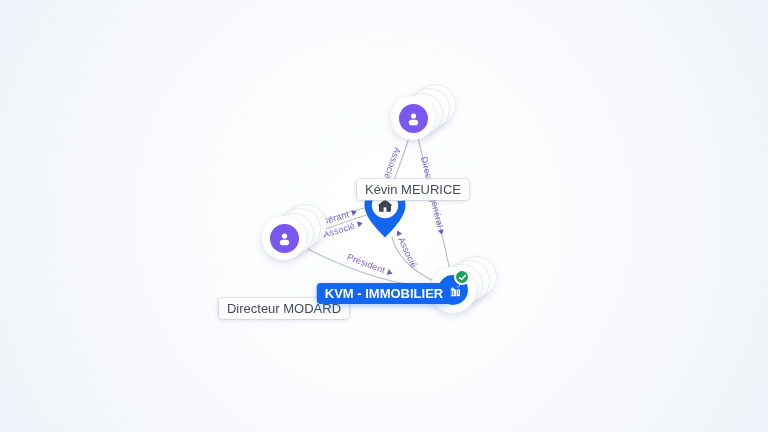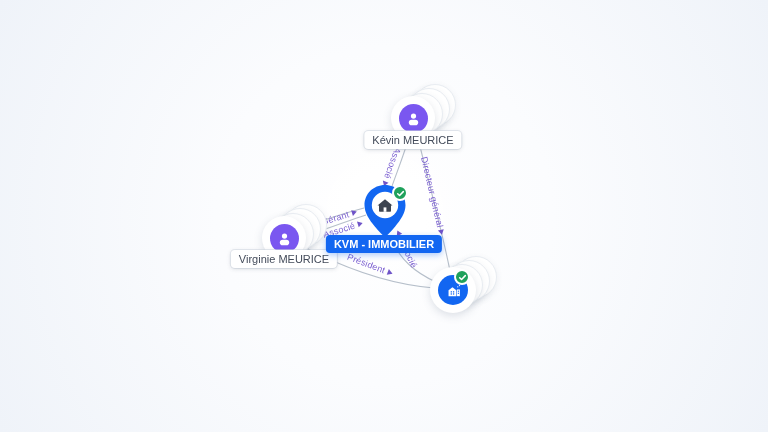--- a/index.html
+++ b/index.html
@@ -41,22 +41,23 @@
   .iconc.blue{background:#1266f1;}
   .badge{
     position:absolute;width:16px;height:16px;border-radius:50%;
     background:#1fa15b;border:2px solid #ffffff;box-sizing:border-box;
     display:flex;align-items:center;justify-content:center;z-index:6;
   }
   
   .nlabel{
     position:absolute;z-index:7;transform:translateX(-50%);
     background:#ffffff;border-radius:4px;padding:3px 8px;
-    font-size:11px;color:#434b5a;white-space:nowrap;
+    font-size:13px;color:#434b5a;white-space:nowrap;
     box-shadow:0 1px 4px rgba(60,70,90,.18), 0 0 0 1px rgba(215,222,231,.55);
+    margin-top:48px;
   }
   .nlabel.selected{
     background:#1266f1;color:#ffffff;font-weight:700;
     box-shadow:0 2px 6px rgba(18,102,241,.35);
   }
   .pinwrap{position:absolute;z-index:5;}
 </style>
 </head>
 <body>
 
@@ -119,21 +120,21 @@
     <div class="stackc" style="left:272px;top:213px;"></div>
     <div class="frontc" style="left:262px;top:216px;width:44px;height:44px;">
       <div class="iconc purple" style="width:29px;height:29px;">
         <svg width="17" height="17" viewBox="0 0 24 24">
             <circle cx="12" cy="8.6" r="3.7" fill="#fff"></circle>
             <rect x="5.4" y="13.6" width="13.2" height="8" rx="4" fill="#fff"></rect>
           </svg>
       </div>
     </div>
   </div>
-  <div class="nlabel" style="left:284px;top:250px;">Virginie MEURICE</div>
+  <div class="nlabel" style="left:284px;top:250px;">Directeur MODARD</div>
 
   <div class="pinwrap" style="left:362px;top:184px;">
     <svg width="46" height="56" viewBox="0 0 46 56">
       <path d="M23 1 C11.3 1 2.5 9.8 2.5 21.3 c0 7.6 5.2 15.1 10.3 21.2 4 4.8 8.1 8.7 10.2 10.9 2.1-2.2 6.2-6.1 10.2-10.9 5.1-6.1 10.3-13.6 10.3-21.2 C43.5 9.8 34.7 1 23 1 Z" fill="#1266f1"></path>
       <circle cx="23" cy="21" r="13.2" fill="#ffffff"></circle>
       <g>
         <path d="M15.5 21.5 L23 15.2 L30.5 21.5 Z" fill="#3d4450"></path>
         <rect x="17" y="20.2" width="12" height="7.6" rx="0.8" fill="#3d4450"></rect>
         <rect x="21.6" y="23.4" width="2.8" height="4.4" fill="#ffffff"></rect>
       </g>

